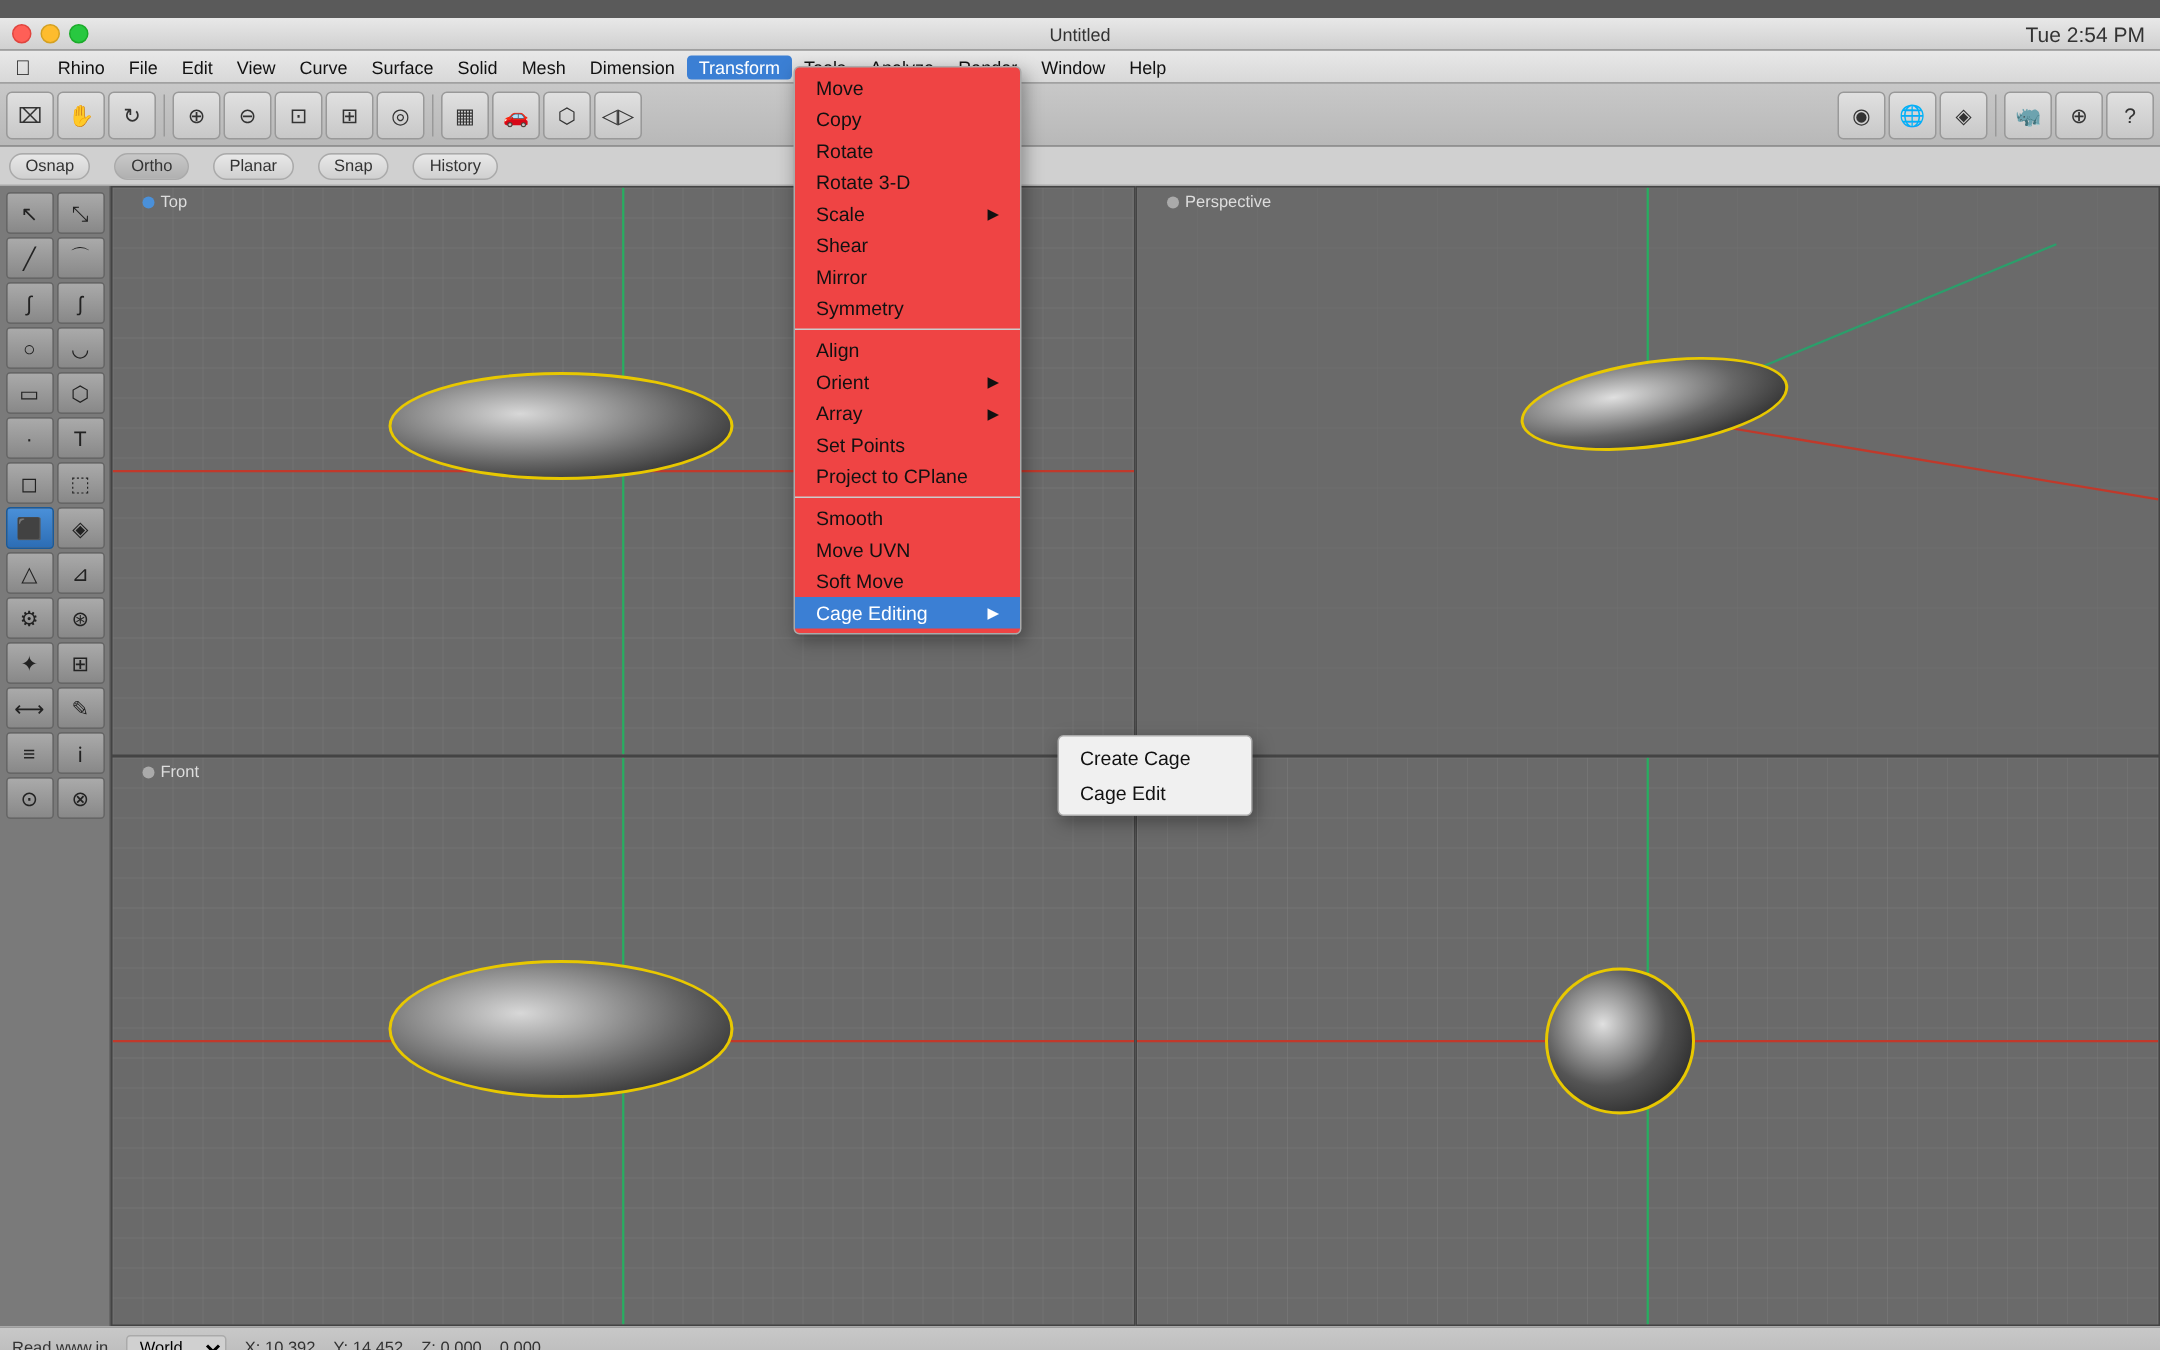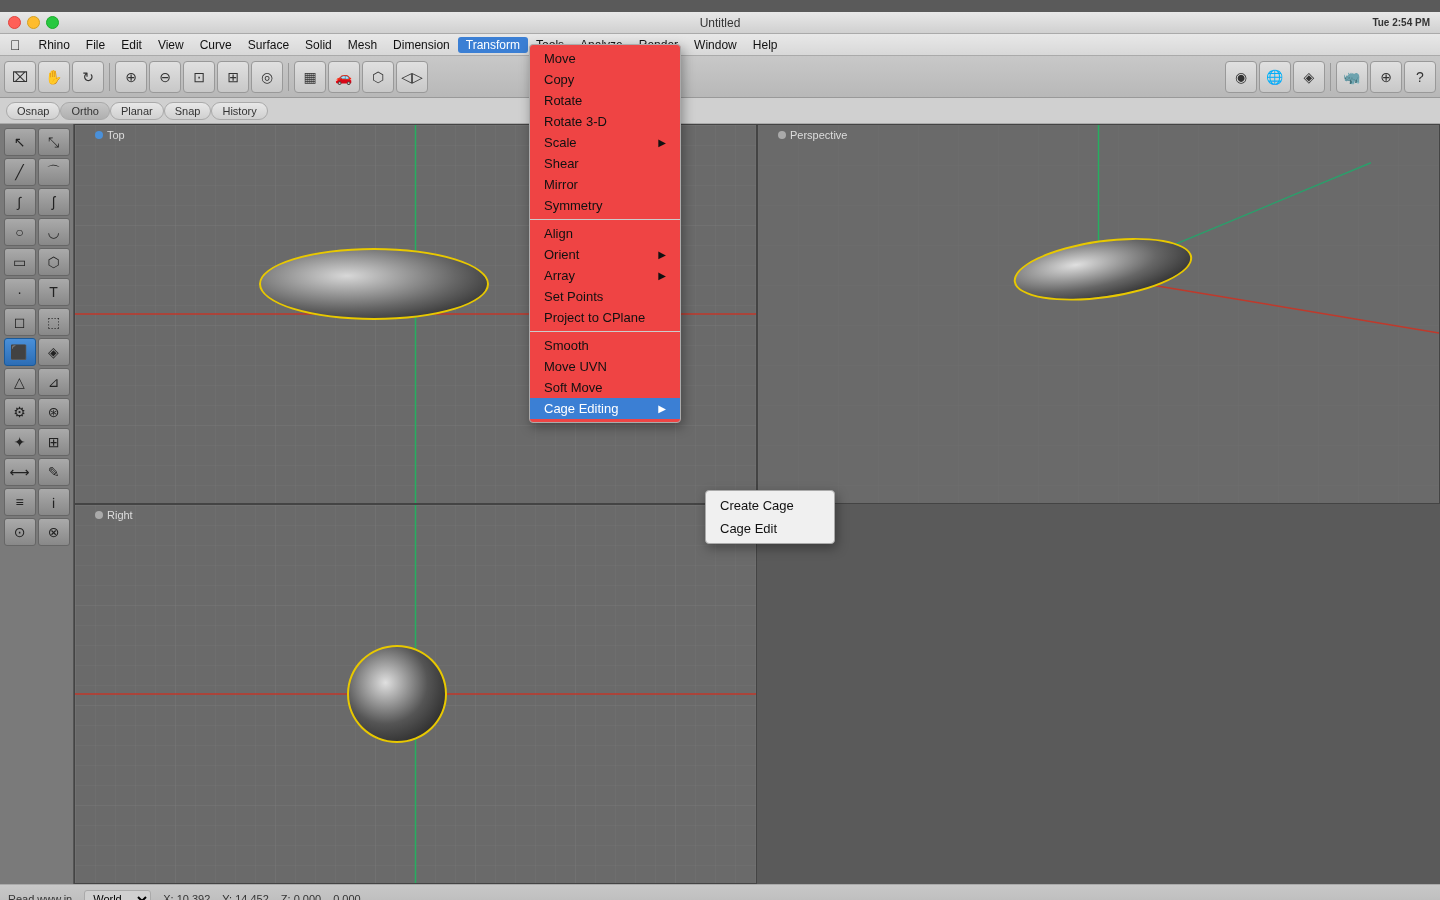--- a/index.html
+++ b/index.html
@@ -15,21 +15,21 @@
       align-items: center;
       position: relative;
       margin-top: 12px;
     }
     .traffic-lights { display: flex; gap: 6px; margin-left: 8px; }
     .traffic-light { width: 13px; height: 13px; border-radius: 50%; }
     .tl-red { background: #ff5f57; border: 1px solid #e0443e; }
     .tl-yellow { background: #febc2e; border: 1px solid #d4a020; }
     .tl-green { background: #28c840; border: 1px solid #1aab29; }
     .titlebar-center { position: absolute; left: 50%; transform: translateX(-50%); font-size: 12px; color: #333; font-weight: 500; }
-    .titlebar-time { position: absolute; right: 10px; font-size: 10px; color: #333; display: flex; gap: 8px; align-items: center; font-weight: bold; }
+    .titlebar-time { position: absolute; right: 10px; font-size: 14px; color: #333; display: flex; gap: 8px; align-items: center; }
 
     
     #menubar {
       width: 100%;
       height: 22px;
       background: linear-gradient(to bottom, #e8e8e8, #d8d8d8);
       border-bottom: 1px solid #aaa;
       display: flex;
       align-items: center;
       padding: 0 4px;
@@ -70,21 +70,21 @@
 
     
     #snapbar {
       width: 100%;
       height: 26px;
       background: #d0d0d0;
       border-bottom: 1px solid #aaa;
       display: flex;
       align-items: center;
       padding: 0 6px;
-      gap: 0;
+      gap: 16px;
     }
     .snap-btn {
       padding: 2px 10px;
       background: linear-gradient(to bottom, #e8e8e8, #d0d0d0);
       border: 1px solid #aaa;
       border-radius: 10px;
       font-size: 11px;
       cursor: pointer;
       color: #333;
     }
@@ -419,20 +419,42 @@
         <line x1="50%" y1="40%" x2="90%" y2="10%" stroke="#2c9e6b" stroke-width="1.5"></line>
       </svg>
       <div class="viewport-label">
         <div class="vp-dot"></div>
         <span>Perspective</span>
       </div>
 
       <div style="position:absolute; top:38%; left:38%; width:180px; height:58px; border:2px solid #e8c800; border-radius:50%; background: radial-gradient(ellipse at 35% 35%, #e0e0e0 0%, #666 50%, #111 100%); transform:rotate(-8deg) translateY(-50%);"></div>
     </div>
 
+    <div class="viewport">
+      <svg class="vp-grid">
+        <defs>
+          <pattern id="fgrid" width="20" height="20" patternUnits="userSpaceOnUse">
+            <path d="M 20 0 L 0 0 0 20" fill="none" stroke="#888" stroke-width="0.3"></path>
+          </pattern>
+          <pattern id="fgrid2" width="100" height="100" patternUnits="userSpaceOnUse">
+            <rect width="100" height="100" fill="url(#fgrid)"></rect>
+            <path d="M 100 0 L 0 0 0 100" fill="none" stroke="#777" stroke-width="0.6"></path>
+          </pattern>
+        </defs>
+        <rect width="100%" height="100%" fill="url(#fgrid2)"></rect>
+        <line x1="50%" y1="0" x2="50%" y2="100%" stroke="#27ae60" stroke-width="1.5"></line>
+        <line x1="0" y1="50%" x2="100%" y2="50%" stroke="#c0392b" stroke-width="1.5"></line>
+      </svg>
+      <div class="viewport-label">
+        <div class="vp-dot"></div>
+        <span>Front</span>
+      </div>
+
+      <div style="position:absolute; top:48%; left:27%; width:230px; height:92px; border:2px solid #e8c800; border-radius:50%; background: radial-gradient(ellipse at 38% 38%, #d8d8d8 0%, #666 55%, #111 100%); transform:translateY(-50%);"></div>
+    </div>
 
     <div class="viewport">
       <svg class="vp-grid">
         <defs>
           <pattern id="rgrid" width="20" height="20" patternUnits="userSpaceOnUse">
             <path d="M 20 0 L 0 0 0 20" fill="none" stroke="#888" stroke-width="0.3"></path>
           </pattern>
           <pattern id="rgrid2" width="100" height="100" patternUnits="userSpaceOnUse">
             <rect width="100" height="100" fill="url(#rgrid)"></rect>
             <path d="M 100 0 L 0 0 0 100" fill="none" stroke="#777" stroke-width="0.6"></path>

